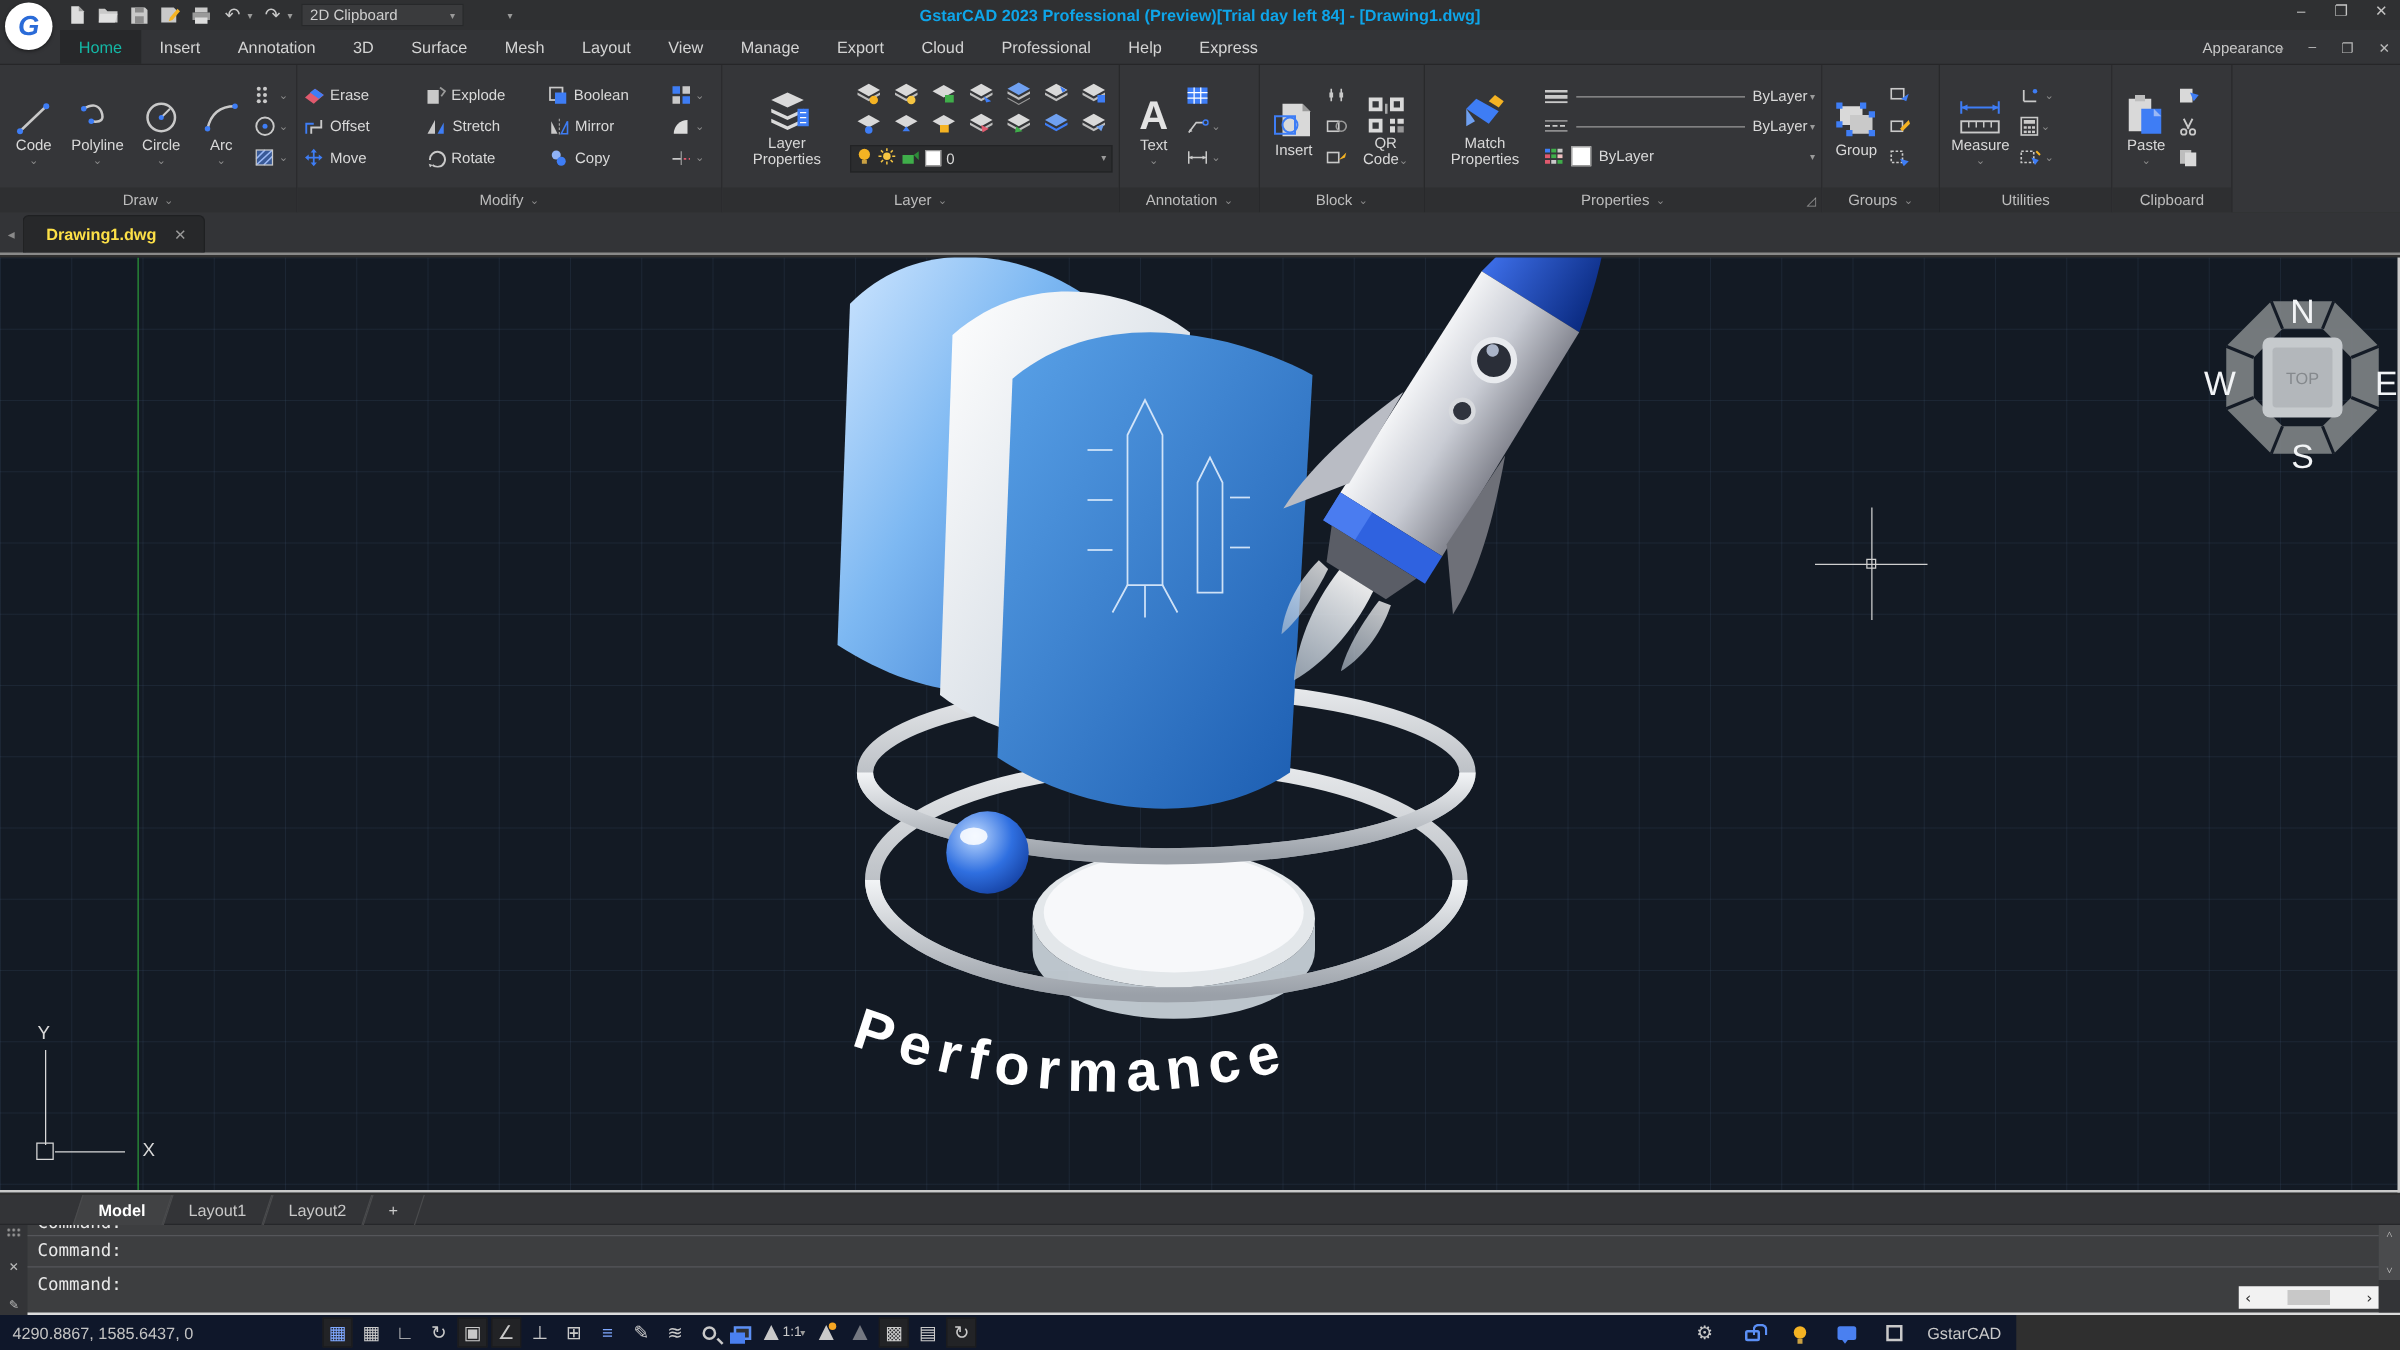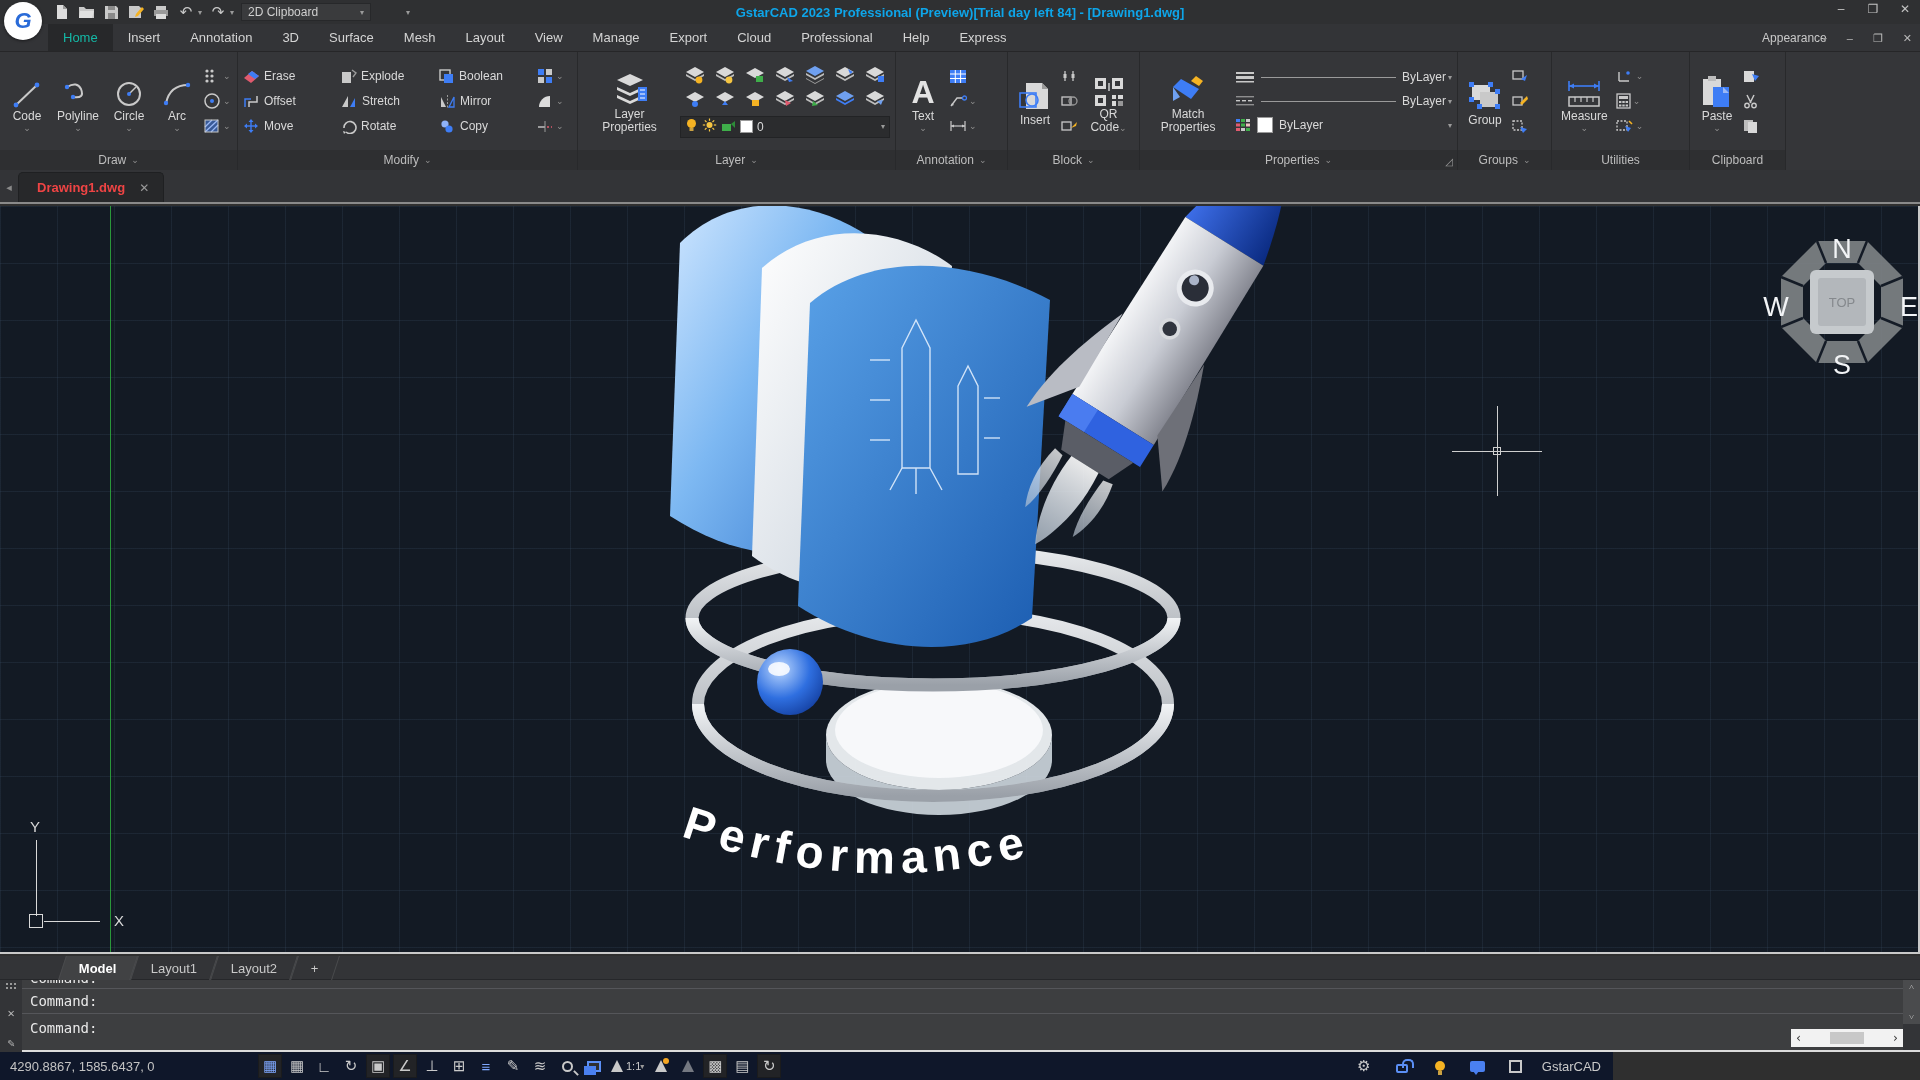--- a/index.html
+++ b/index.html
@@ -56,21 +56,21 @@
   .prop-row { display:flex; align-items:center; gap:6px; height:20px; color:#d9d9d9; }
   .prop-row .pline { flex:1; height:1px; background:#9a9a9a; }
   .launcher { position:absolute; right:4px; bottom:3px; color:#9a9a9a; font-size:10px; }
 
   
   .doctabs { position:absolute; left:0; top:170px; width:1920px; height:34px; background:#333437;
     border-bottom:2px solid #8a8a8a; display:flex; align-items:flex-end; }
   .tab-prev { width:18px; color:#8a8a8a; font-size:11px; text-align:center; padding-bottom:8px; }
   .doctab { height:30px; background:#27282a; border:1px solid #1f2022; border-bottom:none;
     display:flex; align-items:center; gap:14px; padding:0 14px 0 18px; border-radius:5px 5px 0 0; }
-  .doctab .tname { font-weight:bold; color:#ef4444; font-size:13px; }
+  .doctab .tname { font-weight:bold; color:#fde047; font-size:13px; }
   .doctab .tclose { color:#9a9a9a; font-size:12px; }
 
   
   .canvas { position:absolute; left:0; top:206px; width:1920px; height:748px; background:#131a24;
     border-right:2px solid #c9c9c9; border-bottom:2px solid #c9c9c9; overflow:hidden; }
   .gridbg { position:absolute; inset:0;
     background-image:
       linear-gradient(rgba(90,120,160,0.13) 1px, transparent 1px),
       linear-gradient(90deg, rgba(90,120,160,0.13) 1px, transparent 1px);
     background-size:57px 57px; }

